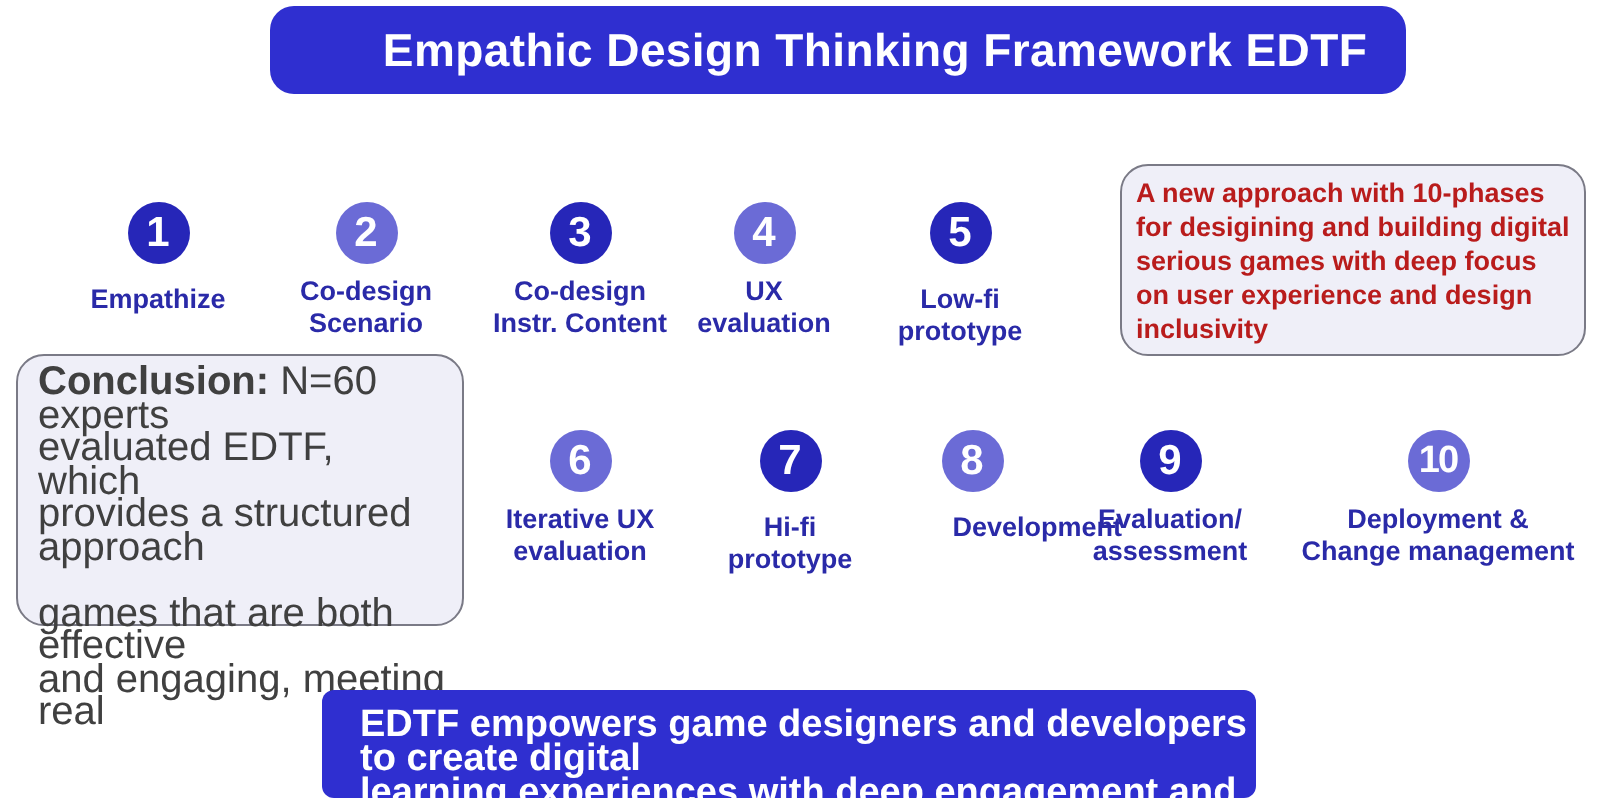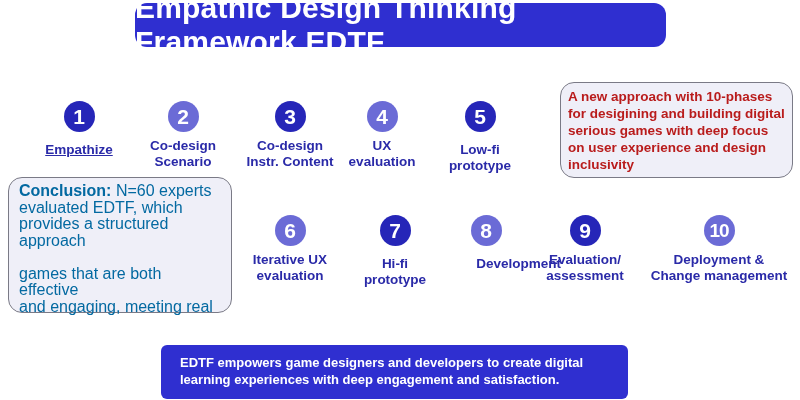--- a/index.html
+++ b/index.html
@@ -1,36 +1,36 @@
 <!DOCTYPE html>
 <html><head>
 <meta charset="utf-8">
 <style>
   html,body{margin:0;padding:0;}
   body{width:800px;height:400px;background:#ffffff;position:relative;overflow:hidden;font-family:"Liberation Sans","DejaVu Sans",sans-serif;}
-  .title{position:absolute;left:135px;top:3px;width:531px;height:44px;background:#2f2fd0;border-radius:12px;color:#fff;font-weight:bold;font-size:30px;display:flex;align-items:center;justify-content:center;letter-spacing:0.2px;}
+  .title{position:absolute;left:135px;top:3px;width:531px;height:44px;background:#2f2fd0;border-radius:12px;color:#fff;font-weight:bold;font-size:23px;display:flex;align-items:center;justify-content:center;letter-spacing:0.2px;padding-left:37px;}
   .step{position:absolute;width:150px;text-align:center;}
   .circle{width:31px;height:31px;border-radius:50%;color:#fff;font-weight:bold;font-size:21px;line-height:31px;margin:0 auto;text-align:center;}
   .circle.dark{background:#2626b8;}
   .circle.light{background:#6b6bd6;}
   .circle.ten{font-size:19px;letter-spacing:-1px;}
   .label{color:#2a2aa8;font-weight:bold;font-size:13.5px;line-height:16px;margin-top:6px;}
   .note{position:absolute;background:#efeff8;border:1.5px solid #7a7a86;border-radius:14px;color:#b91c1c;font-size:13.5px;line-height:17px;font-weight:bold;box-sizing:border-box;}
-  .concl{position:absolute;left:8px;top:177px;width:224px;height:136px;background:#efeff8;border:1.5px solid #7a7a86;border-radius:14px;color:#0369a1;font-size:16px;line-height:16.5px;padding:5px 8px 0 10px;box-sizing:border-box;}
+  .concl{position:absolute;left:8px;top:177px;width:224px;height:136px;background:#efeff8;border:1.5px solid #7a7a86;border-radius:14px;color:#404040;font-size:20px;line-height:16.5px;padding:5px 8px 0 10px;box-sizing:border-box;}
   .concl b{font-weight:bold;}
-  .footer{position:absolute;left:161px;top:345px;width:467px;height:54px;background:#2f2fd0;border-radius:6px;color:#fff;font-weight:bold;font-size:13px;line-height:17px;padding:9px 0 0 19px;box-sizing:border-box;}
+  .footer{position:absolute;left:161px;top:345px;width:467px;height:54px;background:#2f2fd0;border-radius:6px;color:#fff;font-weight:bold;font-size:19px;line-height:17px;padding:9px 0 0 19px;box-sizing:border-box;}
 </style>
 </head>
 <body>
 
 <div class="title">Empathic Design Thinking Framework EDTF</div>
 
 <div class="step" style="left:4px;top:101px;">
   <div class="circle dark">1</div>
-  <div class="label" style="margin-top:10px;text-decoration:underline;"><span>Empathize</span></div>
+  <div class="label" style="margin-top:10px;"><span>Empathize</span></div>
 </div>
 <div class="step" style="left:108px;top:101px;">
   <div class="circle light">2</div>
   <div class="label"><span>Co-design</span><br><span>Scenario</span></div>
 </div>
 <div class="step" style="left:215px;top:101px;">
   <div class="circle dark">3</div>
   <div class="label"><span>Co-design</span><br><span>Instr. Content</span></div>
 </div>
 <div class="step" style="left:307px;top:101px;">

